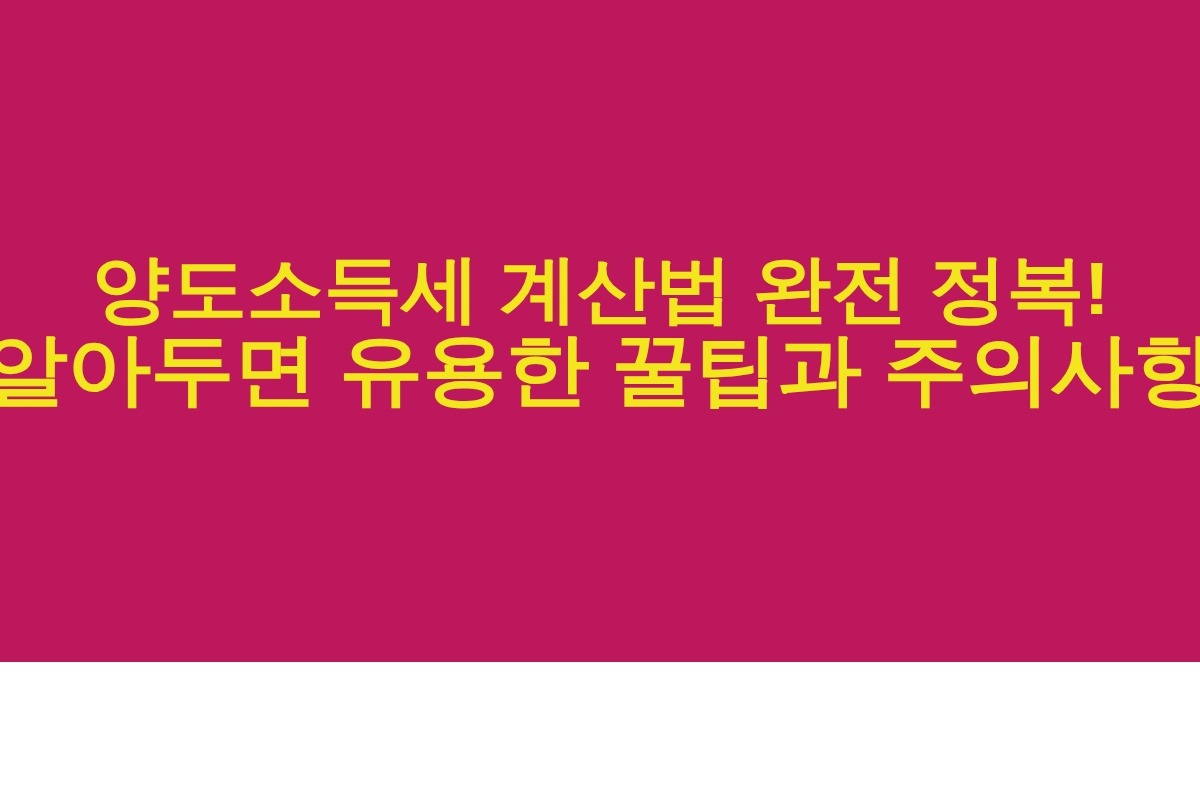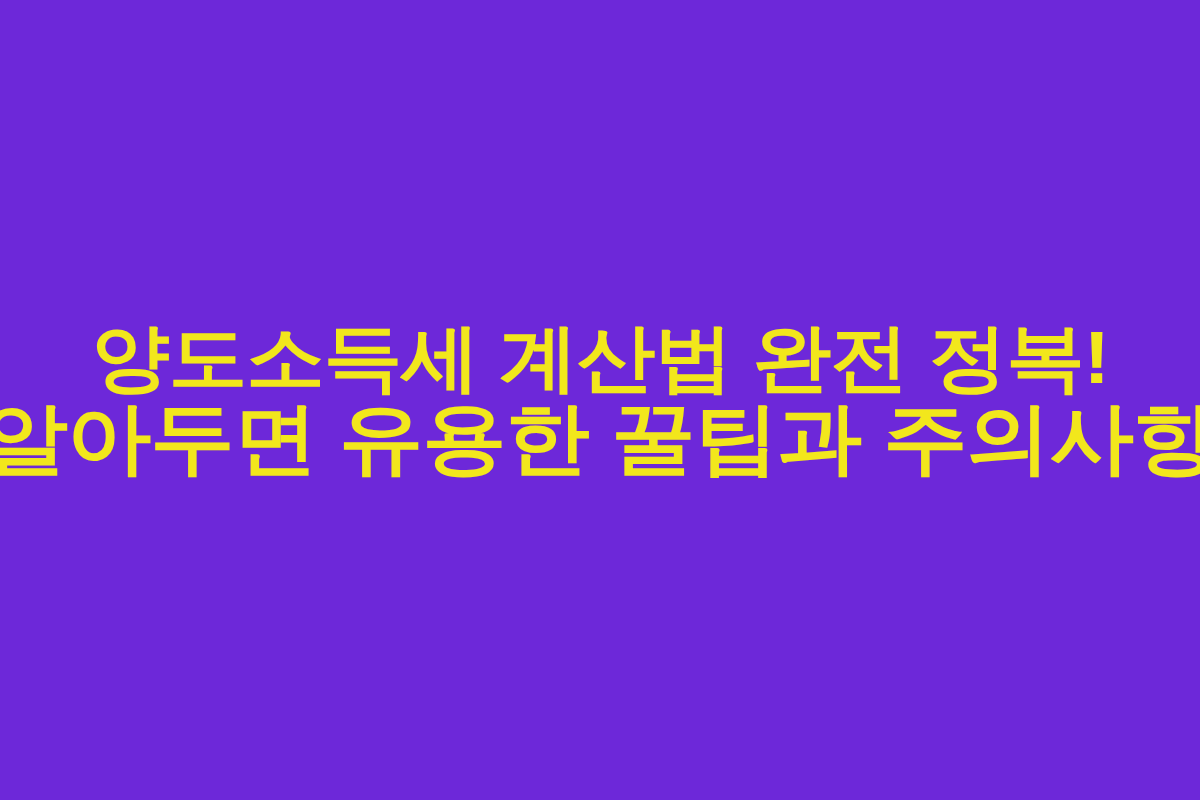--- a/index.html
+++ b/index.html
@@ -13,22 +13,22 @@
     height: 800px;
     overflow: hidden;
     font-family: "Liberation Sans", "DejaVu Sans", sans-serif;
   }
 
   
   .thumbnail-canvas {
     position: relative;
     box-sizing: border-box;
     width: 1200px;
-    height: 800px;
-    background: #6d28d9;
+    height: 662px;
+    background: #be185d;
     display: flex;
     flex-direction: column;
     align-items: center;
     justify-content: center;
   }
 
   
   .headline-block {
     width: 100%;
     display: flex;

